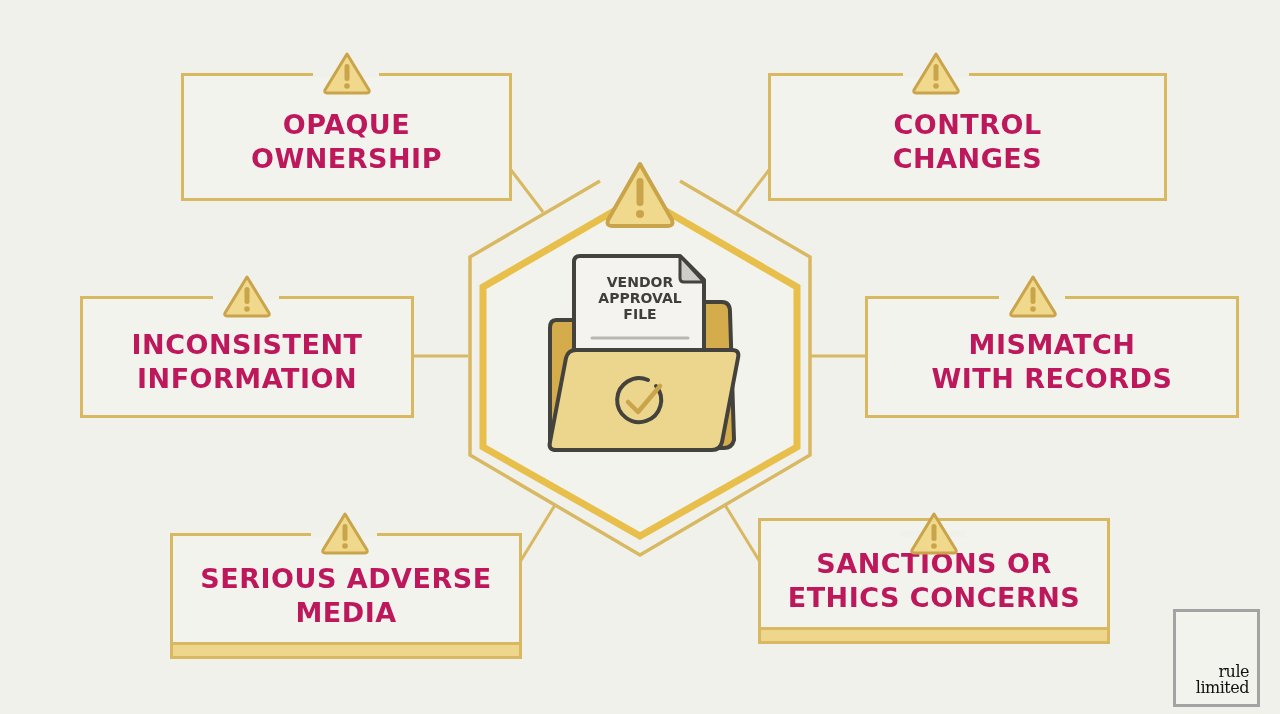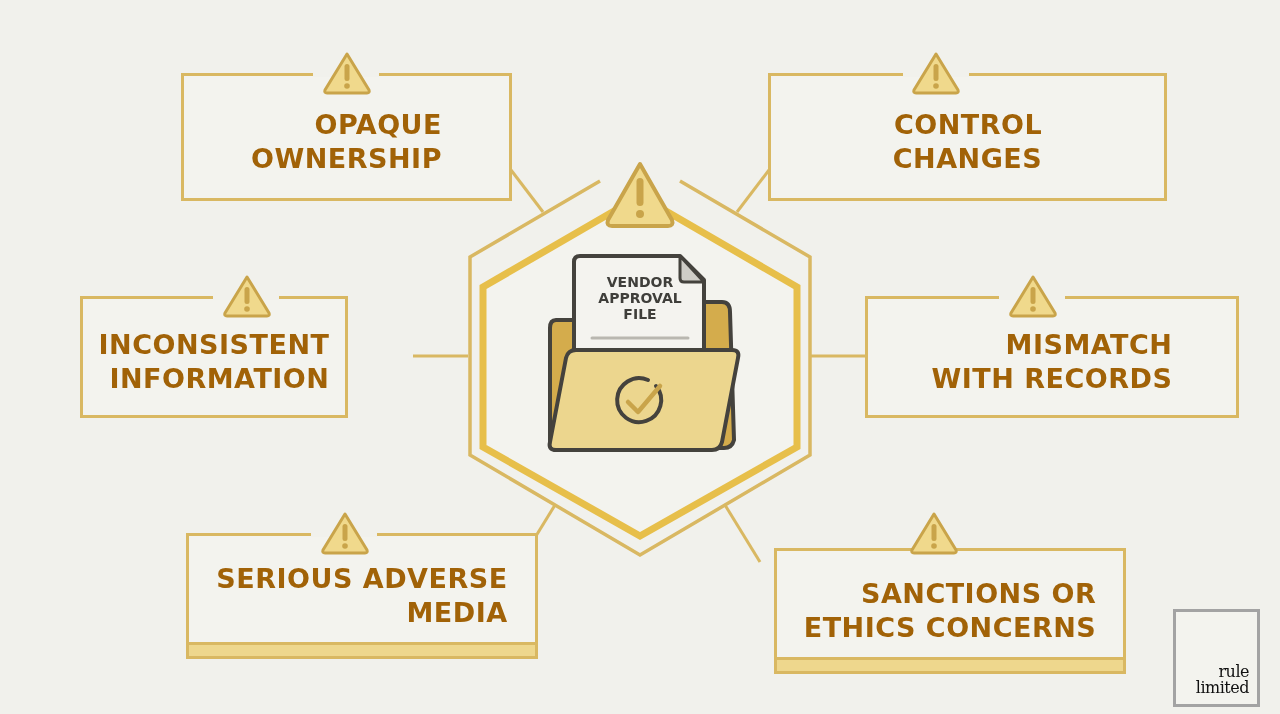--- a/index.html
+++ b/index.html
@@ -30,31 +30,29 @@
       border: 3px solid #d9b862;
       background: #f3f3ee;
       display: flex;
       align-items: center;
       justify-content: center;
       text-align: center;
     }
     .box .label {
       font-family: "DejaVu Sans", sans-serif;
       font-weight: bold;
-      color: #a16207;
+      color: #be185d;
       font-size: 27px;
       line-height: 34px;
       letter-spacing: 0.5px;
       white-space: pre-line;
       margin-top: 10px;
-      text-align: right;
     }
     .box.footer {
       border-bottom: none;
-      margin-left: 16px;
     }
     .box .footer-bar {
       position: absolute;
       left: -3px; right: -3px; bottom: -14px;
       height: 11px;
       background: #eed78d;
       border: 3px solid #d9b862;
       box-sizing: content-box;
     }
     .warn {
@@ -155,40 +153,40 @@
 OWNERSHIP</span>
   </div>
   <div class="gap" style="left:313px; top:71px; width:66px;"></div>
 
   <div class="box" style="left:768px; top:73px; width:399px; height:128px;">
     <span class="label">CONTROL
 CHANGES</span>
   </div>
   <div class="gap" style="left:903px; top:71px; width:66px;"></div>
 
-  <div class="box" style="left:80px; top:296px; width:268px; height:122px;">
+  <div class="box" style="left:80px; top:296px; width:334px; height:122px;">
     <span class="label">INCONSISTENT
 INFORMATION</span>
   </div>
   <div class="gap" style="left:213px; top:294px; width:66px;"></div>
 
   <div class="box" style="left:865px; top:296px; width:374px; height:122px;">
     <span class="label">MISMATCH
 WITH RECORDS</span>
   </div>
   <div class="gap" style="left:999px; top:294px; width:66px;"></div>
 
   <div class="box footer" style="left:170px; top:533px; width:352px; height:112px;">
     <span class="label">SERIOUS ADVERSE
 MEDIA</span>
     <div class="footer-bar"></div>
   </div>
   <div class="gap" style="left:311px; top:531px; width:66px;"></div>
 
-  <div class="box footer" style="left:758px; top:548px; width:352px; height:112px;">
+  <div class="box footer" style="left:758px; top:518px; width:352px; height:112px;">
     <span class="label">SANCTIONS OR
 ETHICS CONCERNS</span>
     <div class="footer-bar"></div>
   </div>
   <div class="gap" style="left:900px; top:531px; width:66px;"></div>
 
   <svg class="warn" style="left:322px; top:51px;" viewBox="0 0 50 44">
     <path d="M25,3 L47,39 Q48,42 45,42 L5,42 Q2,42 3,39 Z" fill="#f0d98c" stroke="#c9a44a" stroke-width="3" stroke-linejoin="round"></path>
     <rect x="22.5" y="13" width="5" height="17" rx="2.5" fill="#c9a44a"></rect>
     <circle cx="25" cy="35" r="2.8" fill="#c9a44a"></circle>

